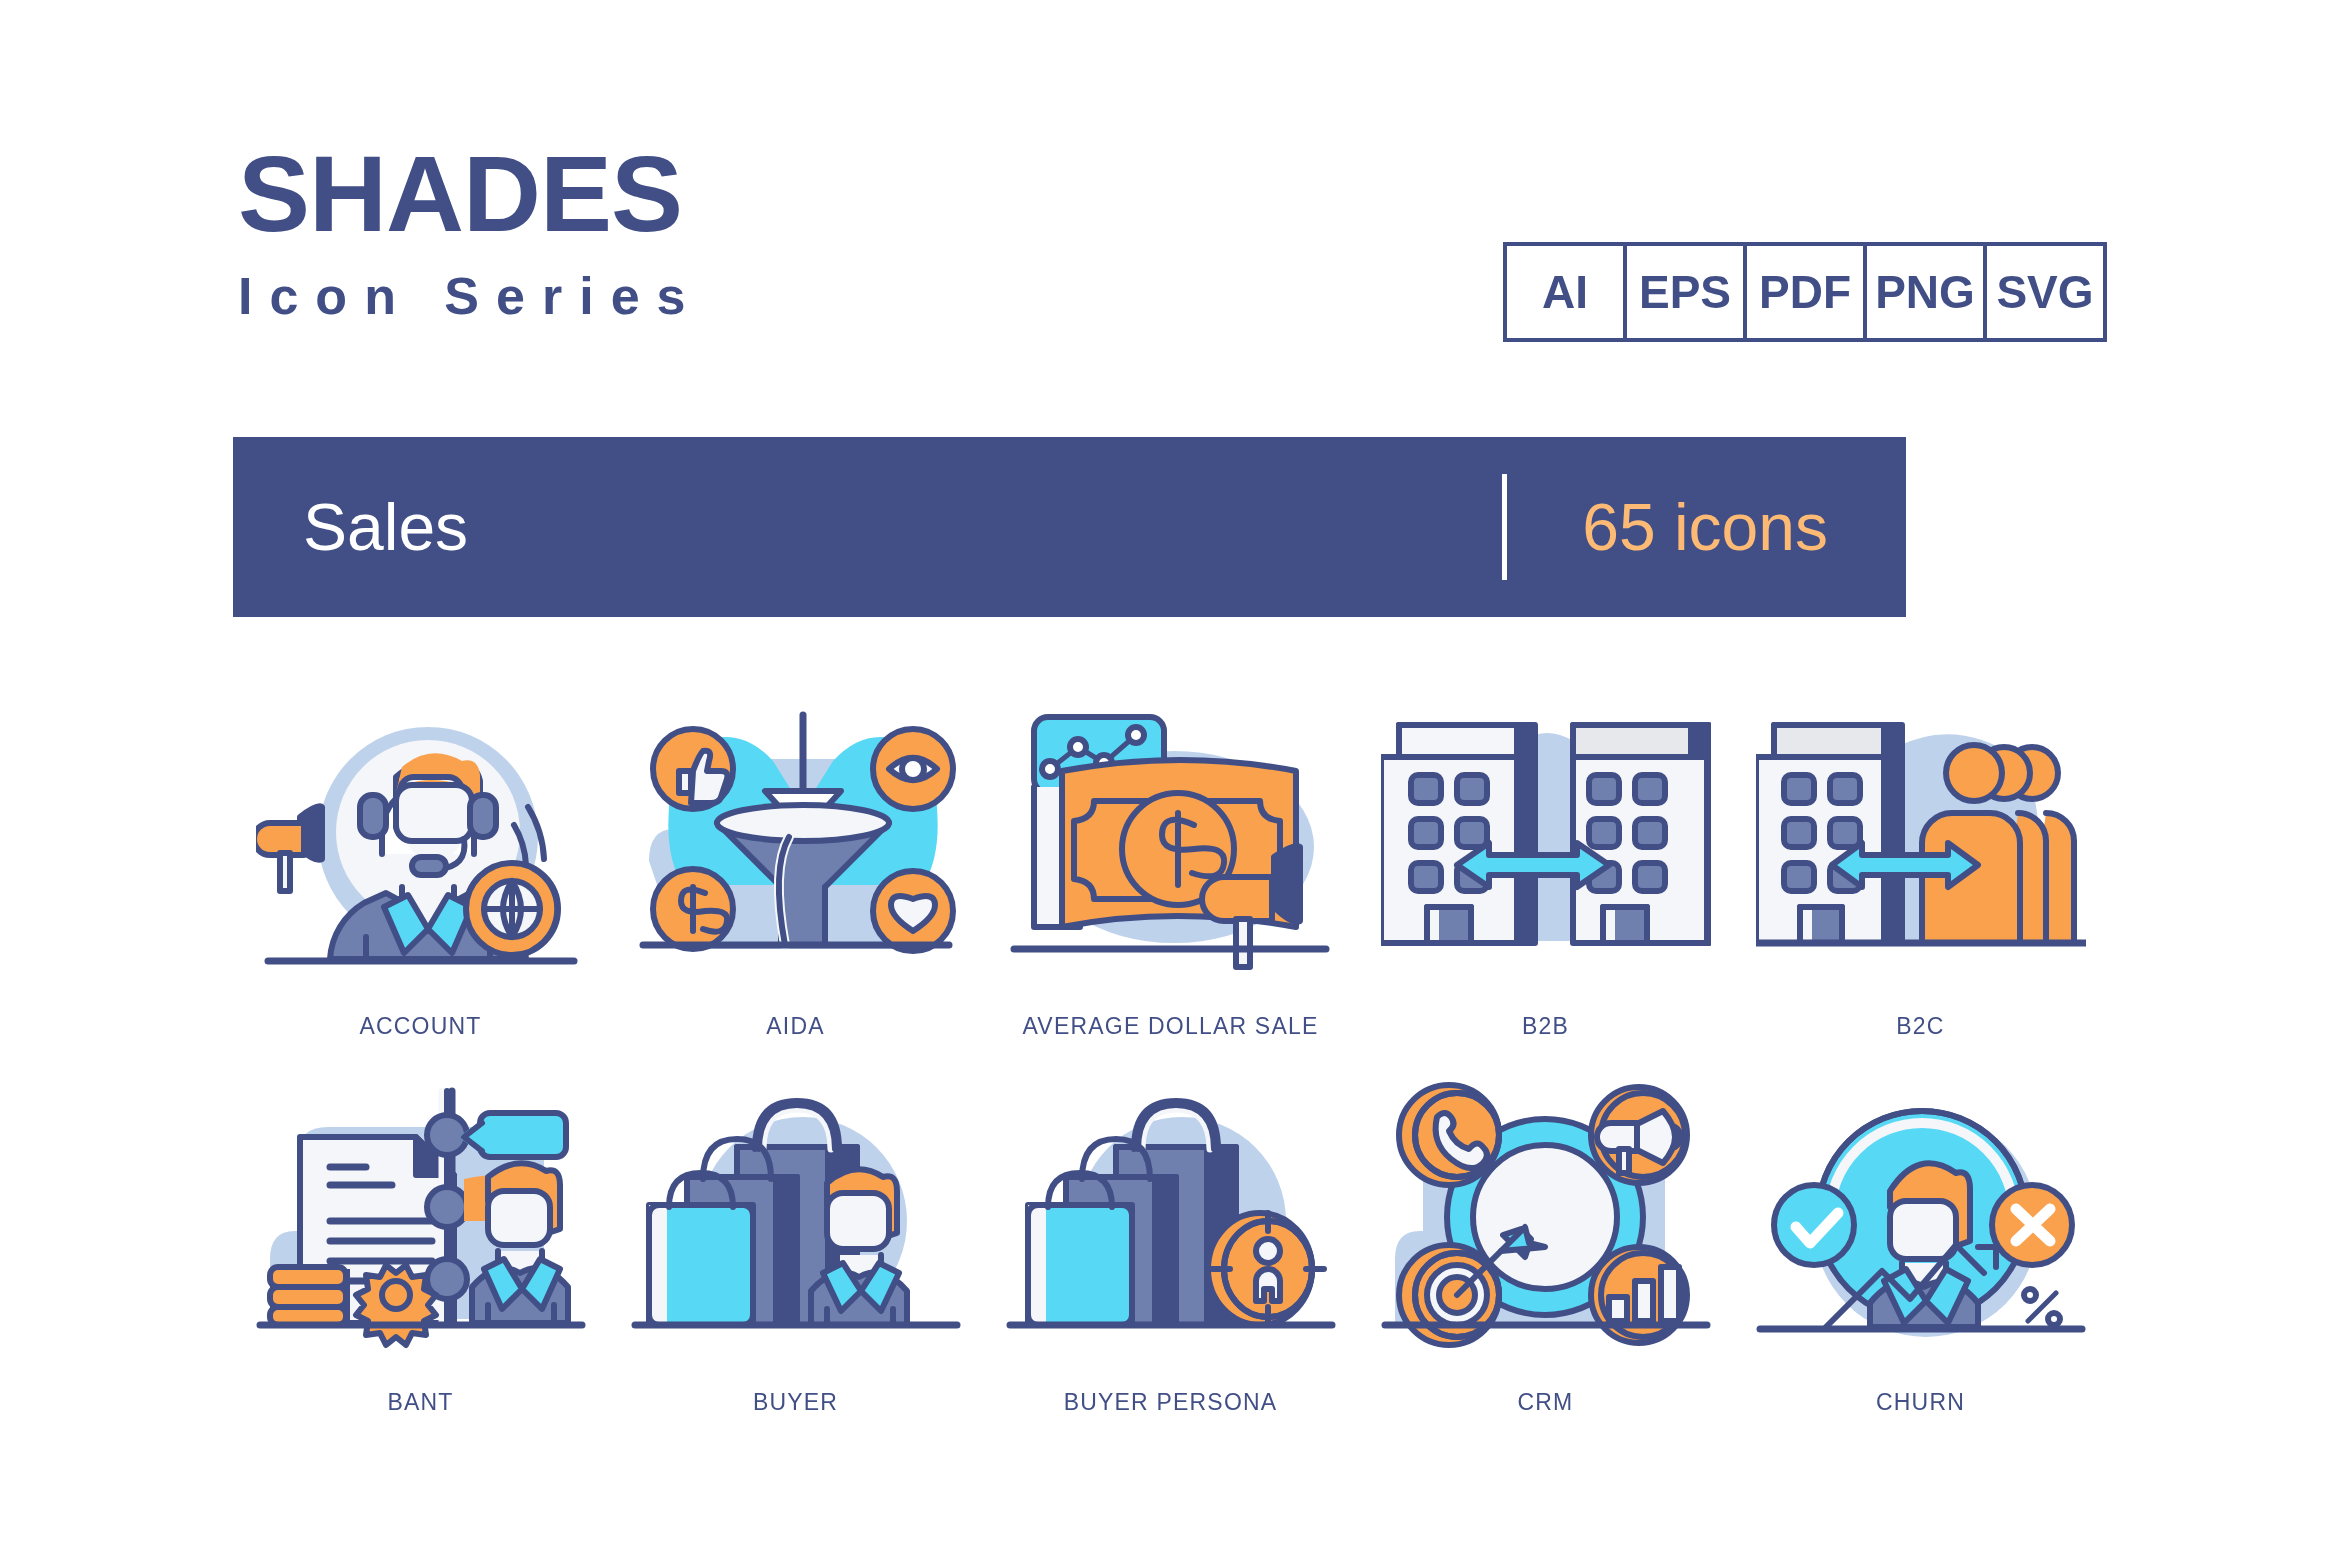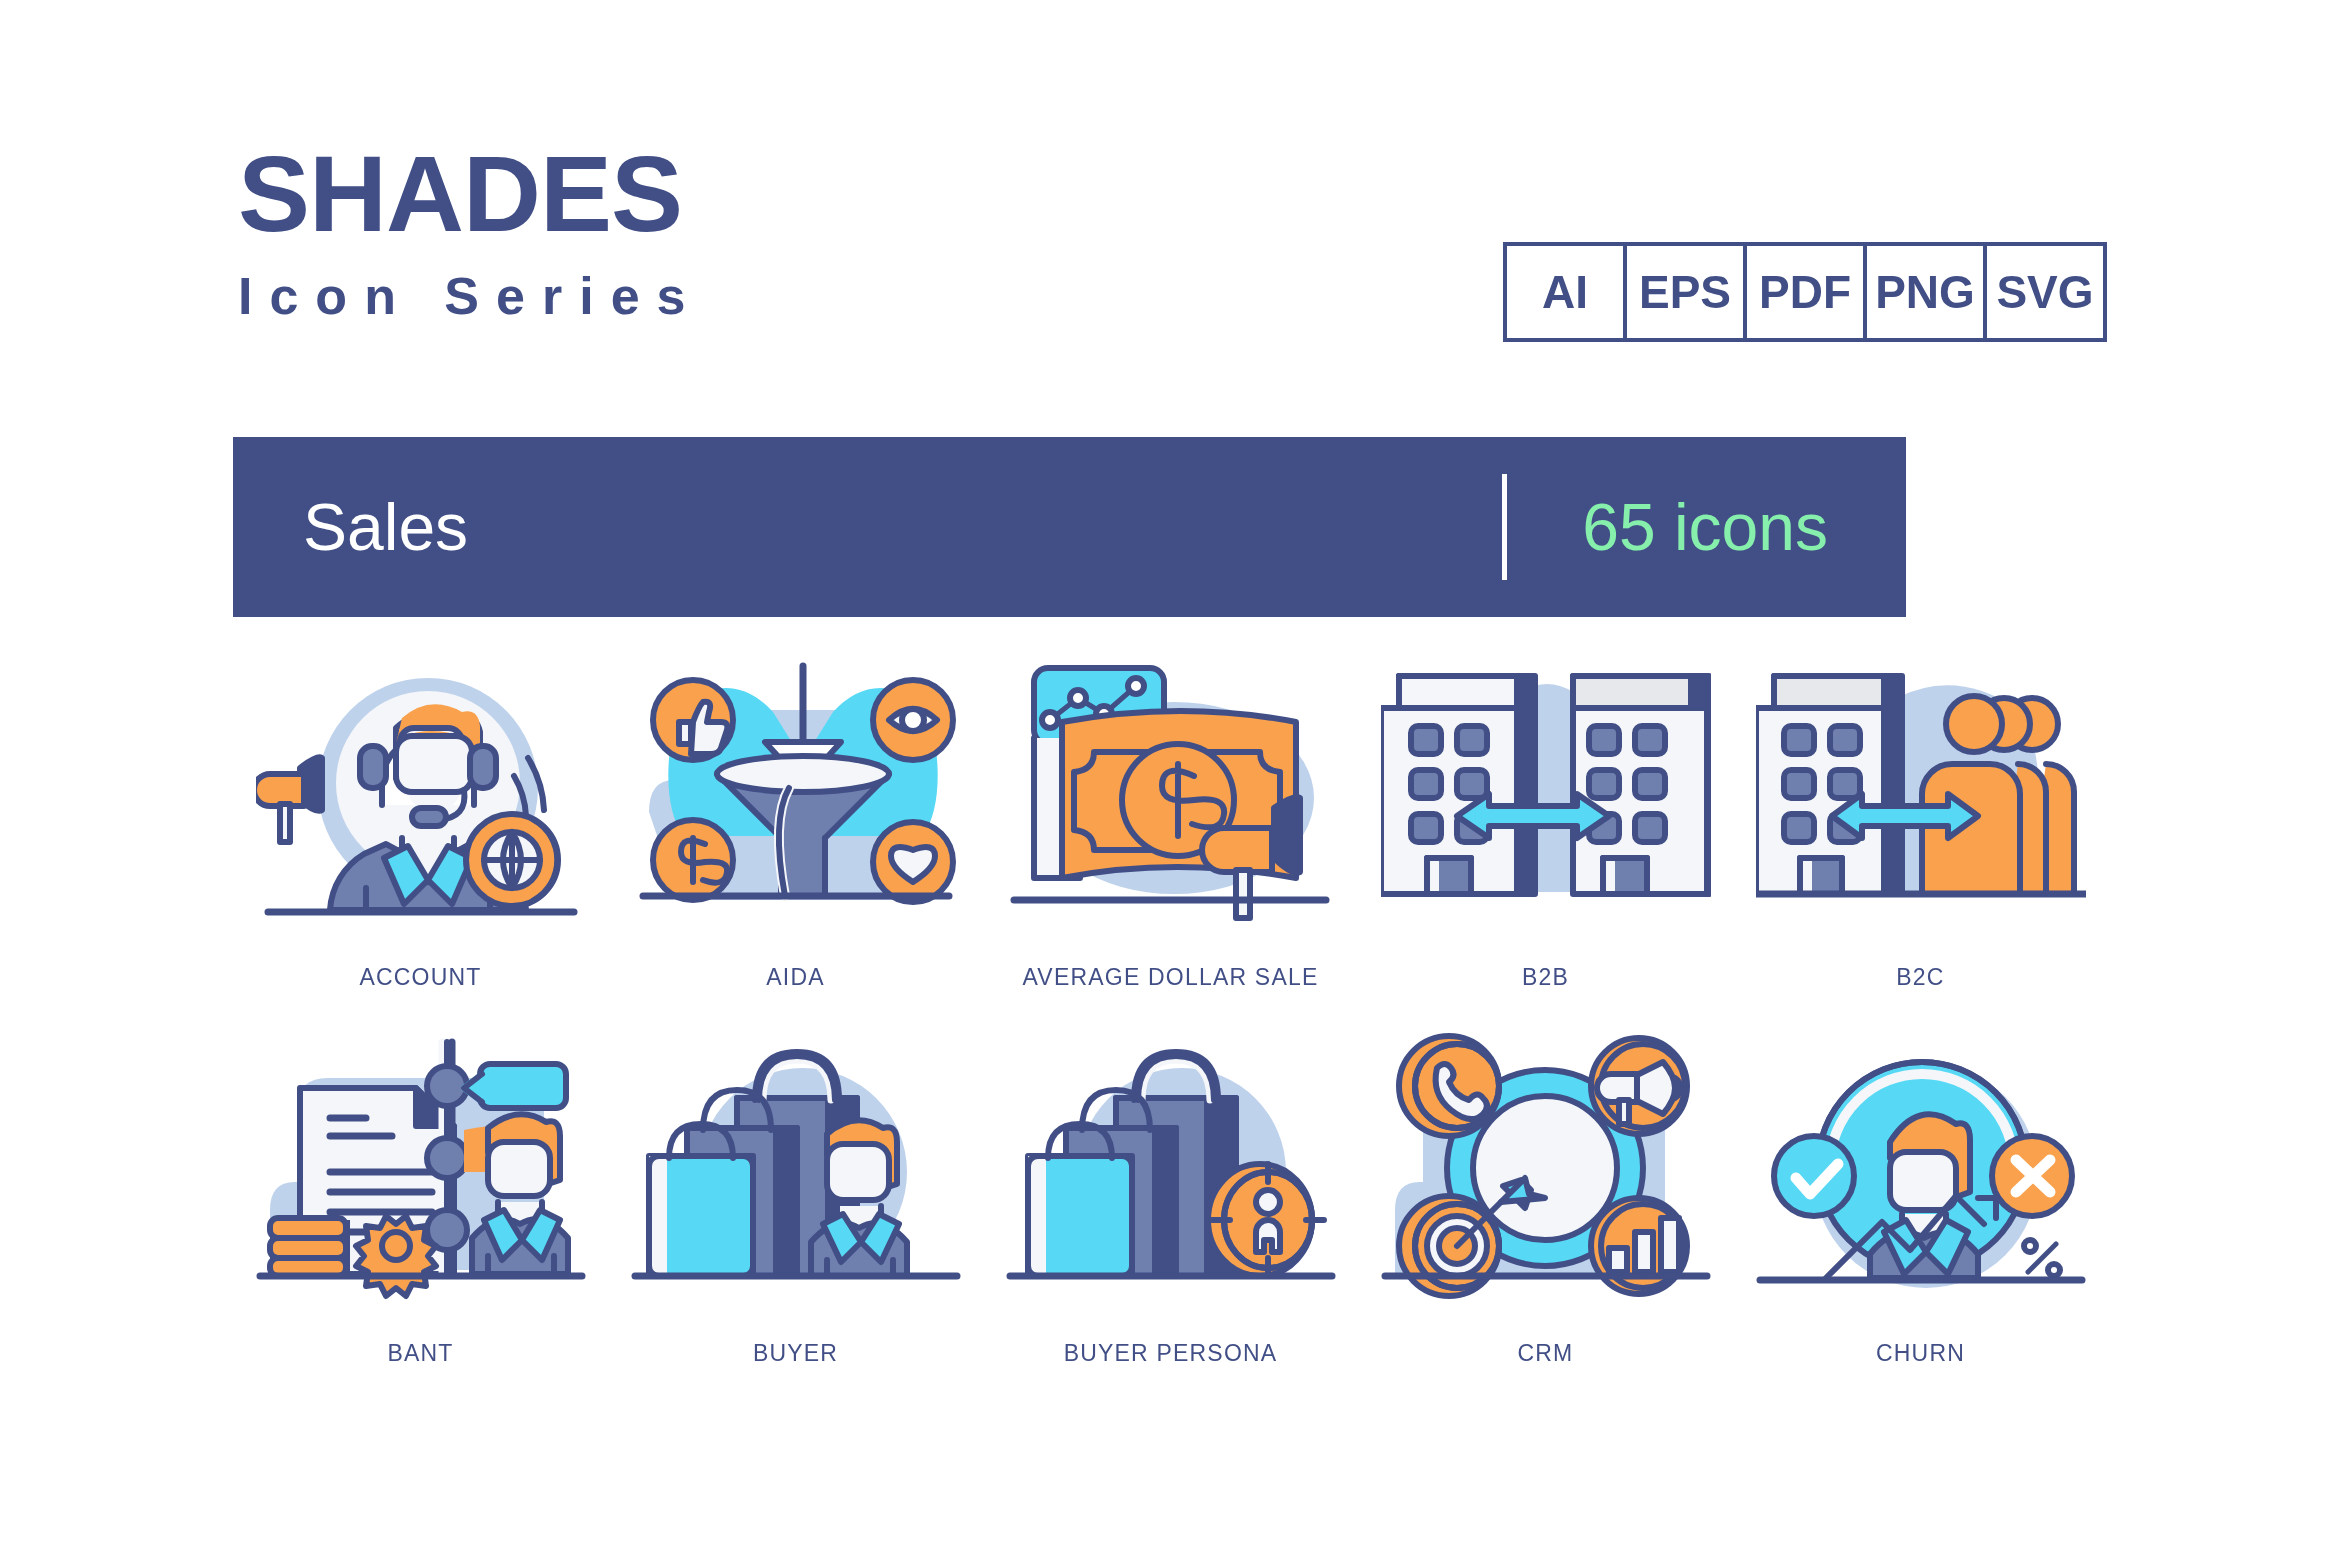--- a/index.html
+++ b/index.html
@@ -40,25 +40,25 @@
   }
   .banner-title{
     color:#ffffff;font-size:66px;margin-left:70px;font-weight:400;
   }
   .banner-right{
     margin-left:auto;display:flex;align-items:center;height:100%;
   }
   .banner-divider{
     width:5px;height:106px;background:#ffffff;margin-right:75px;
   }
-  .banner-count{color:#86efac;font-size:66px;margin-right:78px;font-weight:400;}
+  .banner-count{color:#fdba74;font-size:66px;margin-right:78px;font-weight:400;}
 
   
   .grid{
-    position:absolute;left:233px;top:648px;width:1875px;
+    position:absolute;left:233px;top:697px;width:1875px;
     display:flex;flex-wrap:wrap;
   }
   .cell{width:375px;display:flex;flex-direction:column;align-items:center;}
   .art{width:330px;height:300px;}
   .cap{
     margin-top:16px;font-size:23px;letter-spacing:1.2px;
     color:#414F86;text-align:center;height:60px;
   }
 </style>
 </head>

